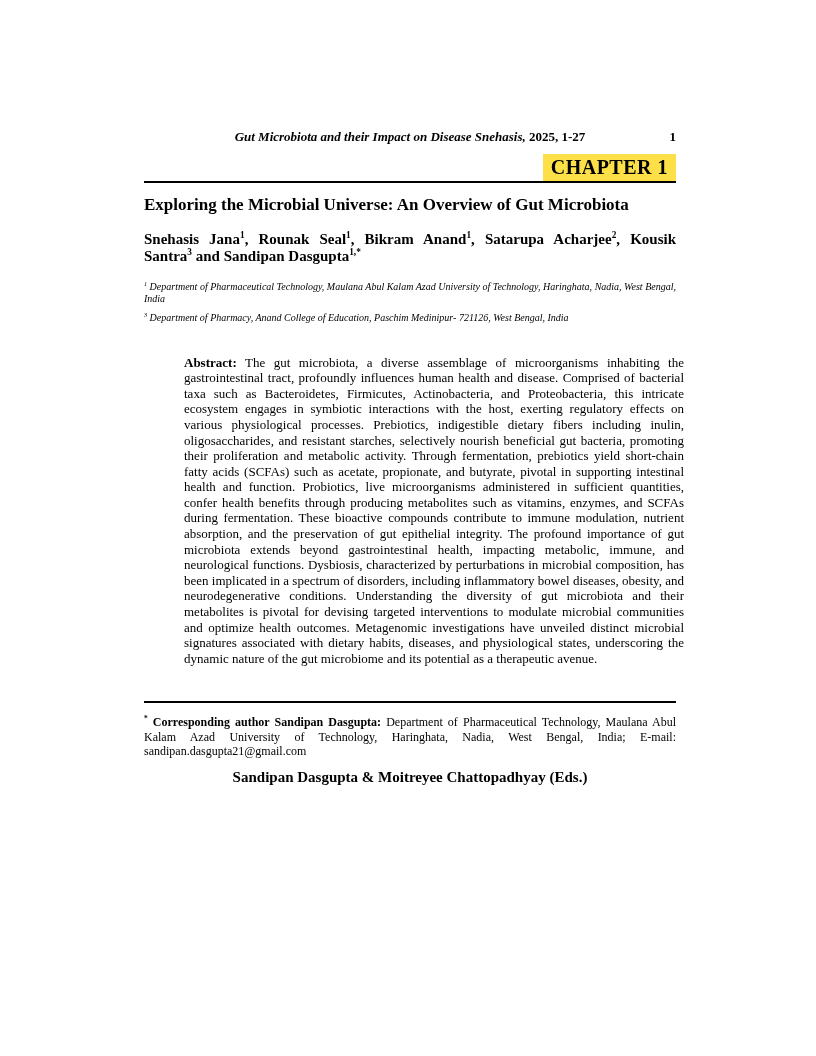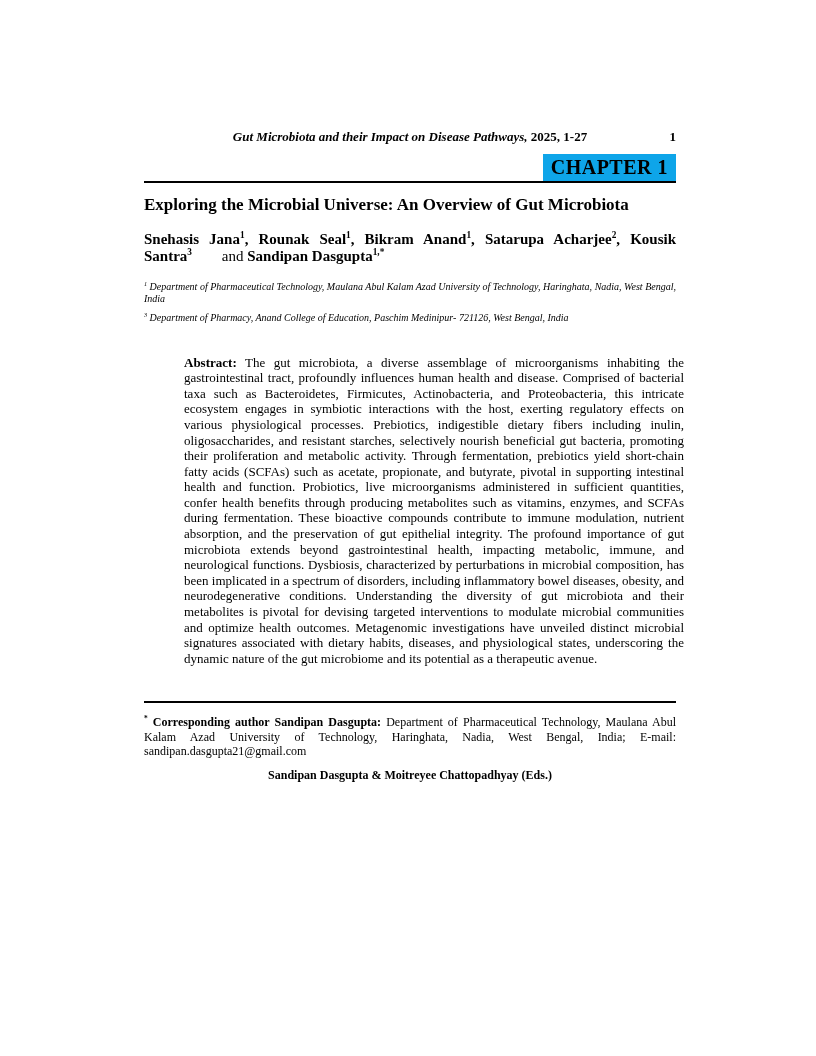--- a/index.html
+++ b/index.html
@@ -59,21 +59,21 @@
   }
 
   
   .authors {
     margin-top: 14px;
     font-size: 15px;
     font-weight: bold;
     line-height: 1.18;
     text-align: justify;
   }
-  .authors .conj { font-weight: normal; margin-left: 26px; }
+  .authors .conj { font-weight: bold; }
   sup { font-size: 62%; line-height: 0; }
 
   
   .affiliations { margin-top: 8px; }
   .affiliation {
     margin: 0 0 7px 0;
     font-size: 10px;
     font-style: italic;
     line-height: 1.22;
     text-align: justify;
@@ -99,36 +99,36 @@
     text-align: justify;
   }
   .fn-label { font-weight: bold; }
   .fn-marker { font-weight: bold; }
 
   
   .page-footer {
     margin-top: 10px;
     text-align: center;
     font-weight: bold;
-    font-size: 12px;
+    font-size: 15px;
     line-height: 1.28;
   }
 </style>
 </head>
 <body>
 
 <div class="page">
 
   <div class="header-row">
-    <span class="running-title"><span class="rt-italic">Gut Microbiota and their Impact on Disease Pathways,</span> <span class="rt-rest">2025, 1-27</span></span>
+    <span class="running-title"><span class="rt-italic">Gut Microbiota and their Impact on Disease Snehasis,</span> <span class="rt-rest">2025, 1-27</span></span>
     <span class="page-num">1</span>
   </div>
 
   <div class="chapter-row">
-    <span class="chapter-box" style="background: #0ea5e9;">CHAPTER 1</span>
+    <span class="chapter-box" style="background: #fde047;">CHAPTER 1</span>
   </div>
 
   <h1 class="chapter-title">Exploring the Microbial Universe: An Overview of Gut Microbiota</h1>
 
   <p class="authors"><span>Snehasis Jana</span><sup>1</sup>, <span>Rounak Seal</span><sup>1</sup>, <span>Bikram Anand</span><sup>1</sup>, <span>Satarupa Acharjee</span><sup>2</sup>, <span>Kousik Santra</span><sup>3</sup> <span class="conj">and </span><span>Sandipan Dasgupta</span><sup>1,*</sup></p>
 
   <div class="affiliations">
       <p class="affiliation"><sup>1</sup> Department of Pharmaceutical Technology, Maulana Abul Kalam Azad University of Technology, Haringhata, Nadia, West Bengal, India</p>
       <p class="affiliation"><sup>3</sup> Department of Pharmacy, Anand College of Education, Paschim Medinipur- 721126, West Bengal, India</p>
     </div>

